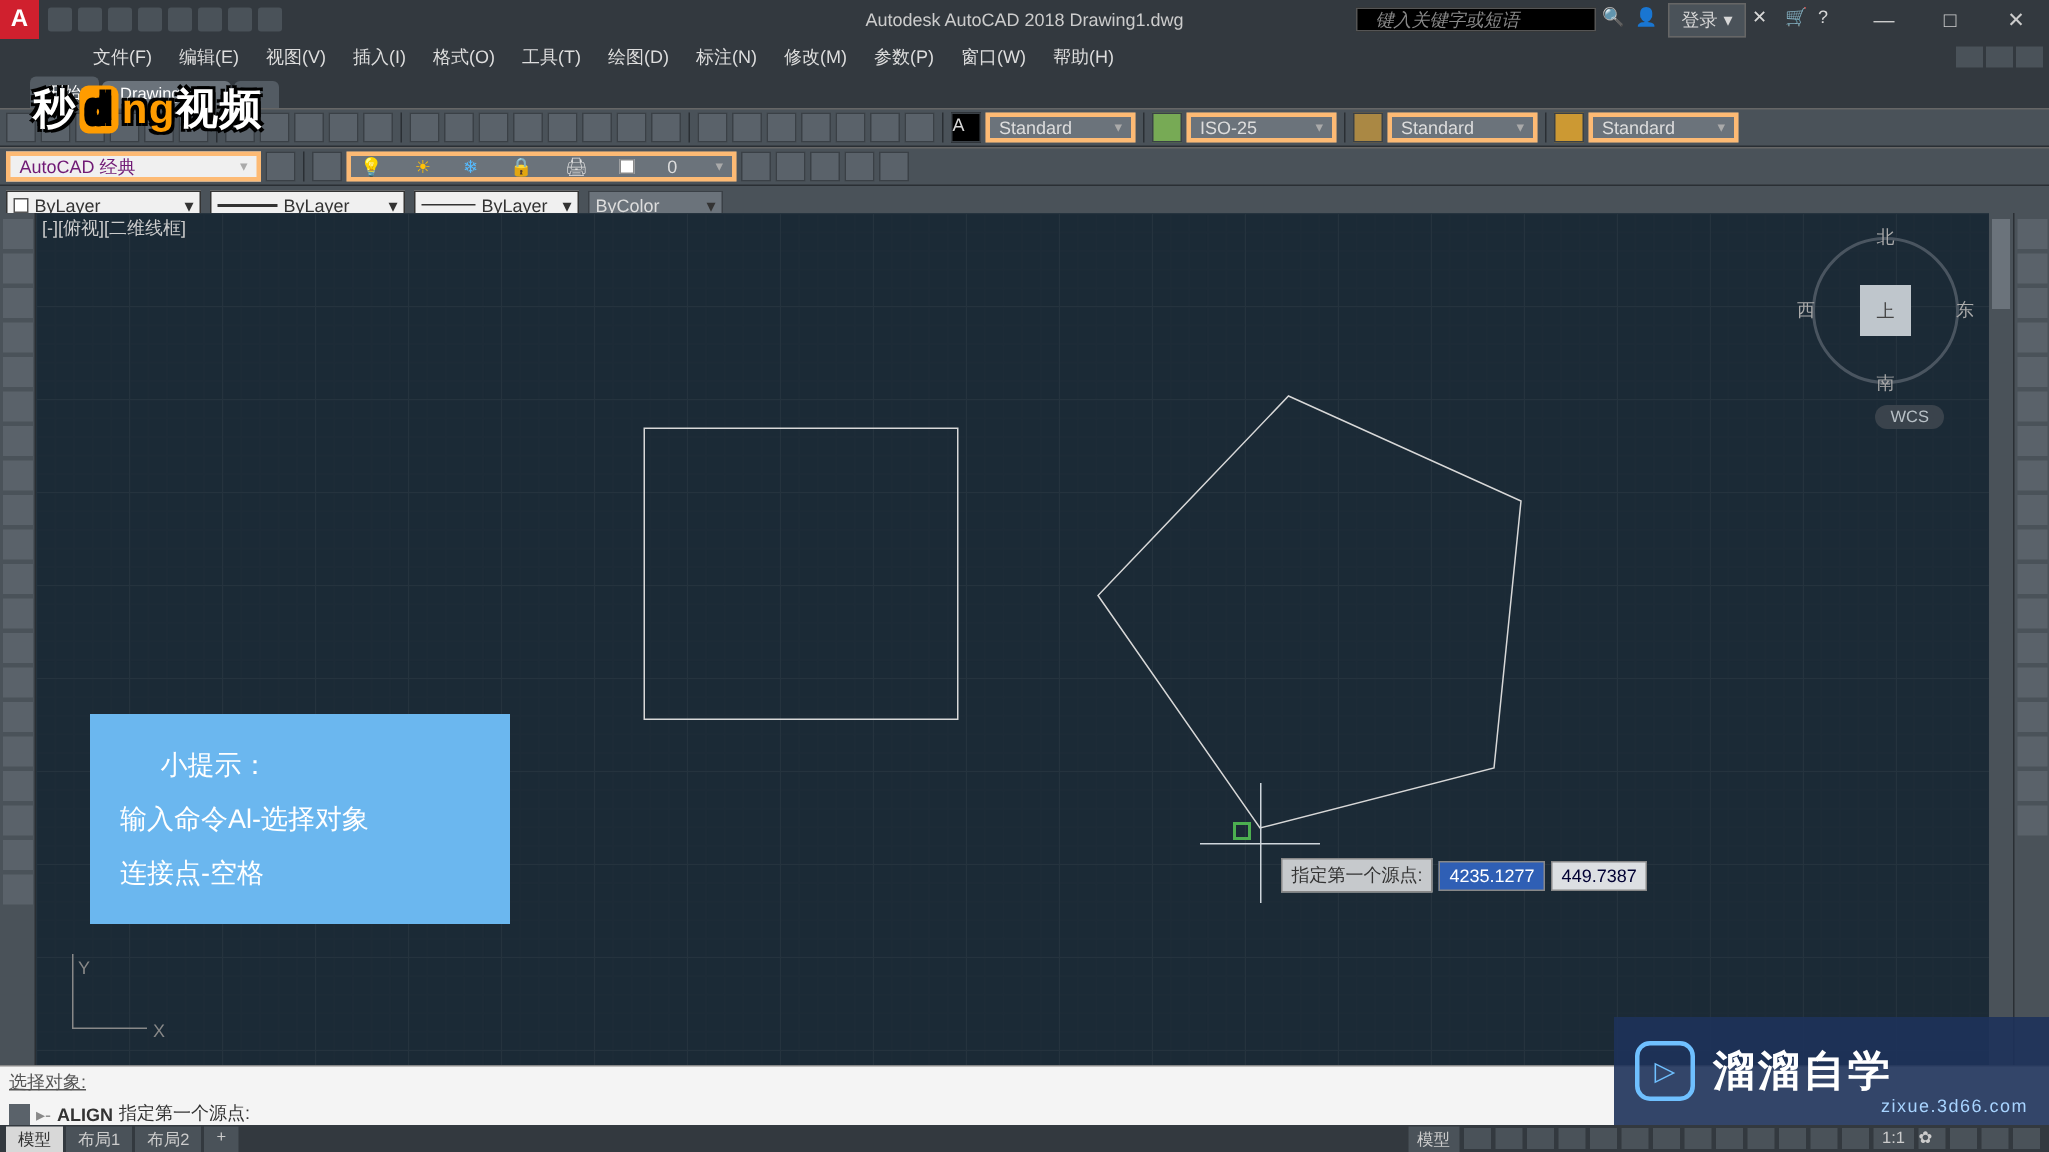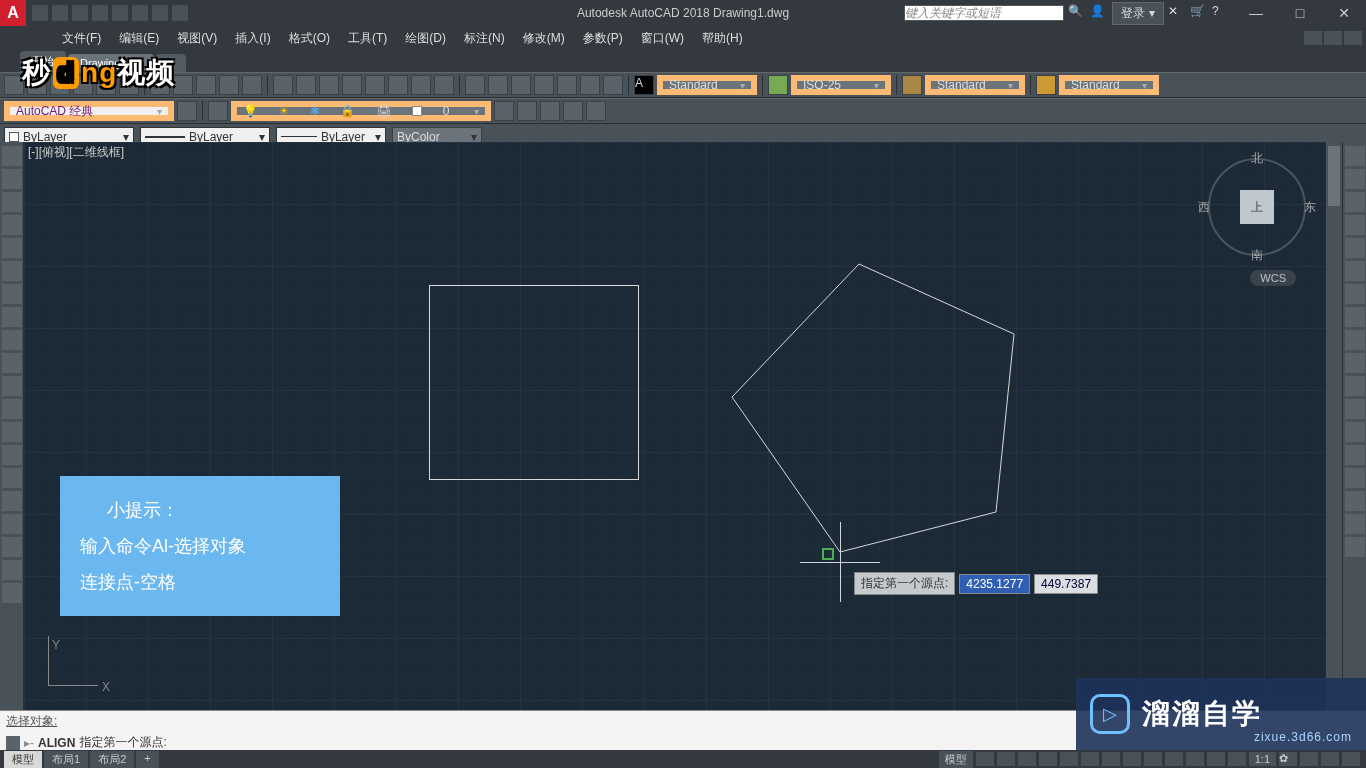--- a/index.html
+++ b/index.html
@@ -5,21 +5,21 @@
 * { margin: 0; padding: 0; box-sizing: border-box; font-family: "Microsoft YaHei", Arial, sans-serif; }
 html, body { width: 1366px; height: 768px; overflow: hidden; background: #33393f; color: #d8d8d8; font-size: 12px; }
 
 
 .titlebar { height: 26px; background: #33393f; display: flex; align-items: center; position: relative; }
 .titlebar .app-logo { width: 26px; height: 26px; background: #d0202e; color: #fff; display: flex; align-items: center; justify-content: center; font-weight: bold; font-size: 16px; }
 .titlebar .qat { display: flex; gap: 4px; margin-left: 6px; align-items: center; }
 .qat .qicon { width: 16px; height: 16px; background: #4a5259; border-radius: 2px; }
 .titlebar .title-center { position: absolute; left: 50%; transform: translateX(-50%); color: #ccc; }
 .titlebar .right { margin-left: auto; display: flex; align-items: center; gap: 4px; }
-.searchbox { width: 160px; height: 16px; background: #ffffff; border: 1px solid #555; color: #888; font-style: italic; padding: 0 0; display: flex; align-items: center; }
+.searchbox { width: 160px; height: 16px; background: #000000; border: 1px solid #555; color: #888; font-style: italic; padding: 0 12px; display: flex; align-items: center; }
 .login-btn { background: #4a5259; padding: 2px 8px; border: 1px solid #666; display: flex; align-items: center; gap: 4px; }
 .wicon { width: 18px; height: 18px; display: inline-block; }
 .win-controls { display: flex; }
 .win-controls div { width: 44px; height: 26px; display: flex; align-items: center; justify-content: center; color: #ccc; font-size: 14px; }
 
 
 .menubar { height: 24px; background: #33393f; display: flex; align-items: center; padding-left: 54px; gap: 2px; }
 .menubar span { padding: 3px 8px; color: #ddd; }
 .menubar .rightx { margin-left: auto; display: flex; gap: 2px; padding-right: 4px;}
 .rightx div { width: 18px; height: 14px; background: #4a5259; }
@@ -32,21 +32,21 @@
 
 
 .video-wm { position: absolute; left: 22px; top: 54px; z-index: 50; display: flex; align-items: center; }
 .video-wm .txt { color: #fff; font-size: 28px; font-weight: bold; text-shadow: 2px 2px 0 #000, -2px -2px 0 #000, 2px -2px 0 #000, -2px 2px 0 #000; letter-spacing: 1px; }
 .video-wm .d { background: #ff9c00; color:#000; border-radius: 6px; padding: 0 4px; margin: 0 2px;}
 
 
 .ribbon { height: 26px; background: #4a5259; display: flex; align-items: center; padding: 0 4px; gap: 3px; border-top: 1px solid #666; border-bottom: 1px solid #2a2f34;}
 .ribbon .sep { width: 1px; height: 20px; background: #2a2f34; margin: 0 2px; }
 .ribbon .btn { width: 20px; height: 20px; background: #5a626a; border: 1px solid #3a4046; }
-.ribbon .dd { height: 20px; background: #6b737b; border: 6px solid #fdba74; display: flex; align-items: center; padding: 0 6px; color: #ddd; min-width: 100px; justify-content: space-between; }
+.ribbon .dd { height: 20px; background: #6b737b; border: 3px solid #fdba74; display: flex; align-items: center; padding: 0 6px; color: #ddd; min-width: 100px; justify-content: space-between; }
 .ribbon .dd::after { content: "▾"; color: #aaa; font-size: 10px; margin-left: 4px; }
 .ribbon .swatch { width: 20px; height: 20px; border: 1px solid #3a4046; }
 
 .props-row { height: 26px; background: #4a5259; display: flex; align-items: center; padding: 0 4px; gap: 6px; border-bottom: 1px solid #ec4899;}
 .props-row .combo { height: 20px; background: #f0f0f0; color: #333; border: 1px solid #333; display: flex; align-items: center; padding: 0 4px; gap: 4px; }
 .props-row .combo::after { content: "▾"; color: #333; margin-left: auto; padding-left: 6px;}
 .props-row .sq { width: 10px; height: 10px; border: 1px solid #555; background: #fff; }
 .props-row .lineprev { width: 40px; height: 2px; background: #333; }
 
 

